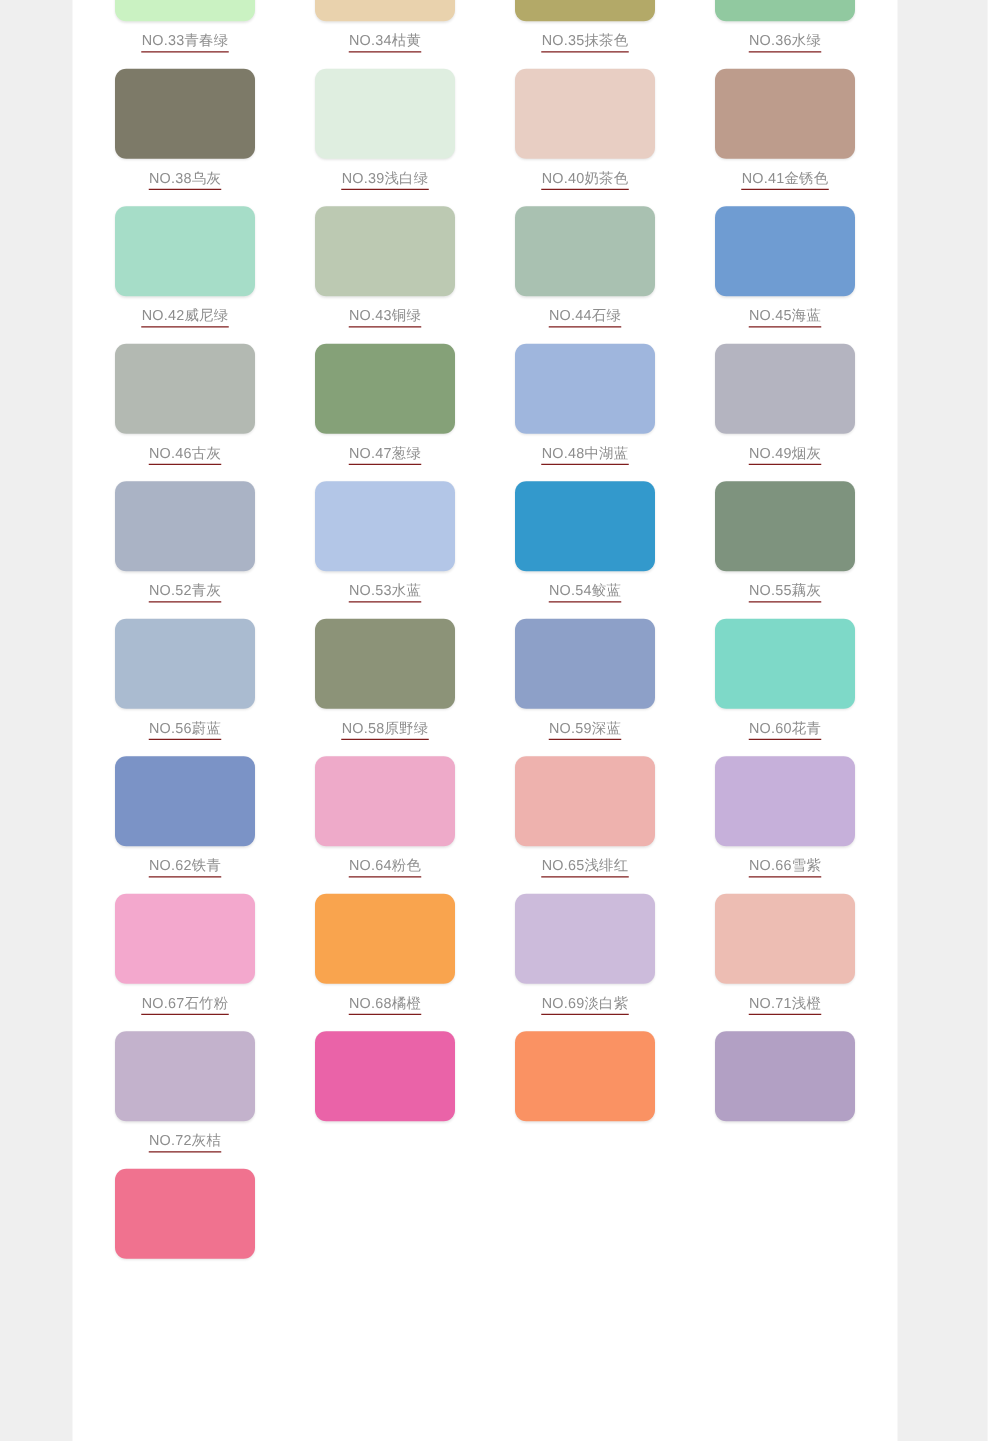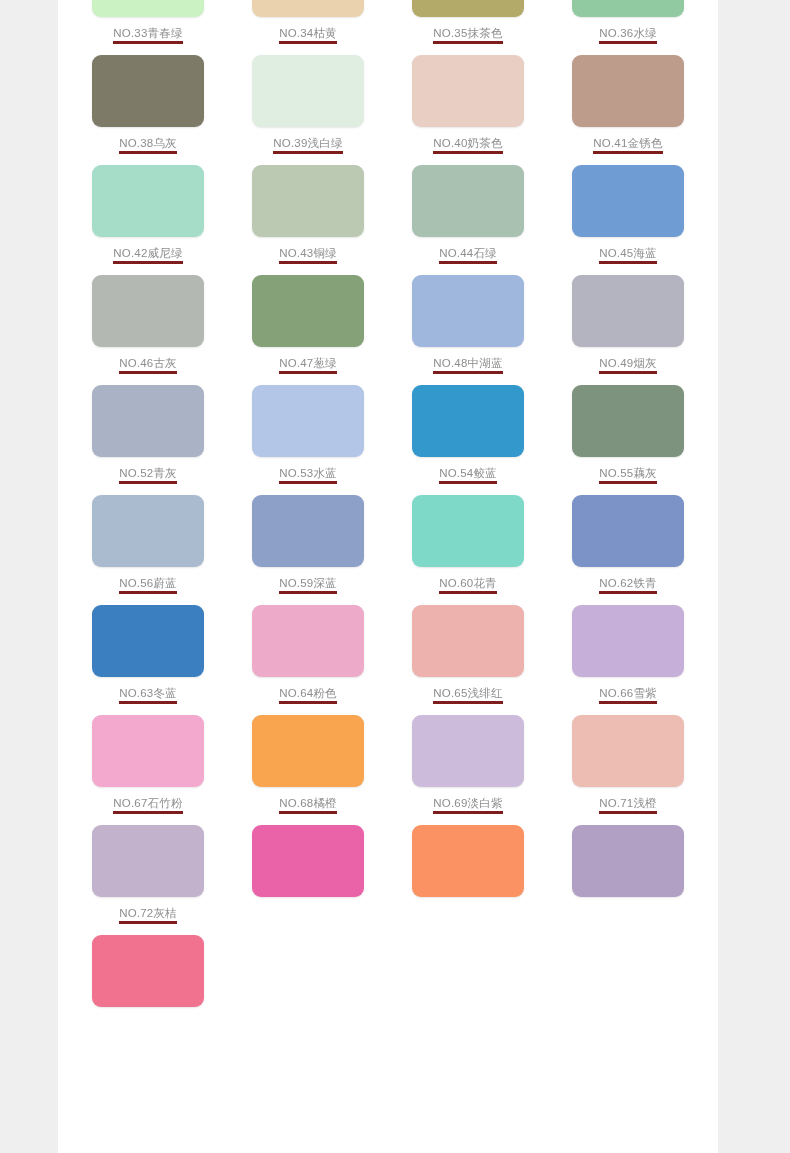--- a/index.html
+++ b/index.html
@@ -54,21 +54,21 @@
     box-shadow: 0 1px 2px rgba(0,0,0,0.10);
     flex: none;
   }
   .swatch-label {
     margin-top: 9px;
     font-size: 11.5px;
     line-height: 14px;
     color: #8d8d8d;
     letter-spacing: 0.2px;
     white-space: nowrap;
-    border-bottom: 3px solid #7f1d1d;
+    border-bottom: 1px solid #7f1d1d;
     padding-bottom: 1px;
     font-family: "Liberation Sans", "DejaVu Sans", sans-serif;
   }
   .swatch-label.empty {
     border-bottom: none;
   }
 </style>
 </head>
 <body>
 
@@ -153,34 +153,34 @@
         </div>
         <div class="swatch-cell">
           <div class="swatch-chip" style="background: rgb(126, 147, 126);"></div>
           <div class="swatch-label">NO.55藕灰</div>
         </div>
         <div class="swatch-cell">
           <div class="swatch-chip" style="background: rgb(170, 187, 208);"></div>
           <div class="swatch-label">NO.56蔚蓝</div>
         </div>
         <div class="swatch-cell">
+          <div class="swatch-chip" style="background: rgb(140, 147, 120);"></div>
+          <div class="swatch-label">NO.58原野绿</div>
+        </div>
+        <div class="swatch-cell">
           <div class="swatch-chip" style="background: rgb(141, 160, 200);"></div>
           <div class="swatch-label">NO.59深蓝</div>
         </div>
         <div class="swatch-cell">
           <div class="swatch-chip" style="background: rgb(126, 217, 200);"></div>
           <div class="swatch-label">NO.60花青</div>
         </div>
         <div class="swatch-cell">
           <div class="swatch-chip" style="background: rgb(123, 147, 198);"></div>
           <div class="swatch-label">NO.62铁青</div>
-        </div>
-        <div class="swatch-cell">
-          <div class="swatch-chip" style="background: rgb(60, 127, 193);"></div>
-          <div class="swatch-label">NO.63冬蓝</div>
         </div>
         <div class="swatch-cell">
           <div class="swatch-chip" style="background: rgb(238, 170, 201);"></div>
           <div class="swatch-label">NO.64粉色</div>
         </div>
         <div class="swatch-cell">
           <div class="swatch-chip" style="background: rgb(238, 178, 174);"></div>
           <div class="swatch-label">NO.65浅绯红</div>
         </div>
         <div class="swatch-cell">

